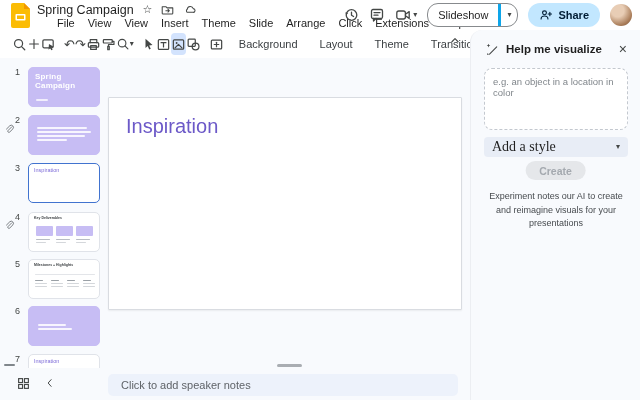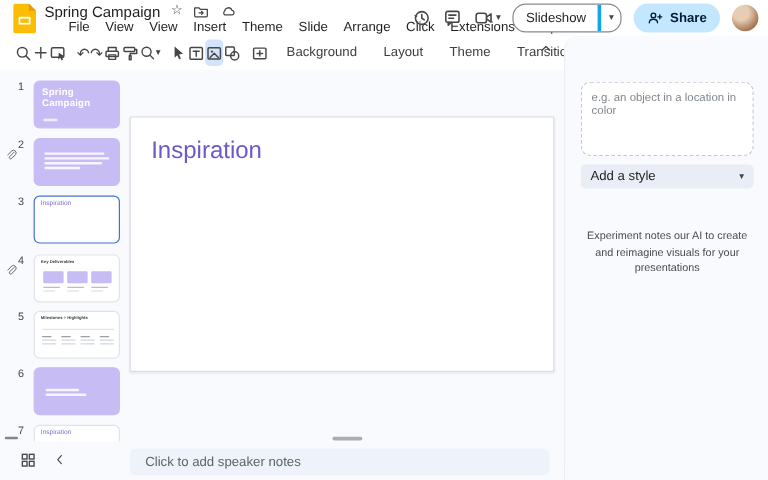--- a/index.html
+++ b/index.html
@@ -67,21 +67,21 @@
 
   
   #panel{position:absolute;left:470px;top:30px;width:170px;height:370px;background:#f8fafd;border-left:1px solid #eceef2;border-top-left-radius:12px;box-sizing:border-box;}
   #panel-head{position:absolute;left:0;top:8px;width:170px;height:22px;display:flex;align-items:center;}
   #panel-icon{margin-left:14px;}
   #panel-title{margin-left:7px;font-size:11.5px;font-weight:bold;color:#1f1f1f;}
   #panel-close{position:absolute;right:10px;top:0;font-size:14px;color:#444746;line-height:22px;padding:0 4px;}
   #prompt-box{position:absolute;left:13px;top:38px;width:144px;height:62px;box-sizing:border-box;background:#fff;border:1px dashed #c3c8cf;border-radius:8px;padding:7px 8px;font-family:"Liberation Sans",sans-serif;font-size:9.5px;color:#1f1f1f;resize:none;outline:none;}
   #prompt-box::placeholder{color:#80868b;}
   #style-select{position:absolute;left:13px;top:107px;width:144px;height:20px;background:#e8edf6;border-radius:4px;display:flex;align-items:center;box-sizing:border-box;padding:0 8px;}
-  #style-label{font-size:11px;color:#1f1f1f;flex:1;}
+  #style-label{font-size:14px;color:#1f1f1f;flex:1;font-family:Liberation Serif, serif;}
   #create-btn{position:absolute;left:50%;transform:translateX(-50%);top:131px;height:19px;padding:0 14px;border-radius:10px;background:#e5e7ea;display:flex;align-items:center;}
   #create-label{font-size:10.5px;font-weight:bold;color:#a4a9af;}
   #panel-caption{position:absolute;left:12px;top:160px;width:146px;font-size:9px;line-height:1.5;color:#474b4f;text-align:center;}
 </style>
 </head>
 <body>
 
 <div id="app">
 
   <div id="topbar">
@@ -356,21 +356,35 @@
       <svg class="ic" width="12" height="12" viewBox="0 0 16 16">
           <polyline points="9.5,3.5 5.5,8 9.5,12.5"></polyline>
         </svg>
     </span>
     <div id="notes-bar">
       <span id="notes-ph">Click to add speaker notes</span>
     </div>
   </div>
 
   <div id="panel">
+    <div id="panel-head">
+      <span id="panel-icon">
+        <svg width="14" height="14" viewBox="0 0 16 16" style="stroke:#444746;fill:none;stroke-width:1.2;stroke-linecap:round;">
+          <path d="M5.2 13.8 L13.4 5.6"></path>
+          <path d="M4.6 14.4 l-2.2.5 .5-2.2 z" fill="#444746" stroke="none"></path>
+          <path d="M4 2 l.6 1.5 1.5.6 -1.5.6 -.6 1.5 -.6-1.5 -1.5-.6 1.5-.6 z" fill="#444746" stroke="none"></path>
+        </svg>
+      </span>
+      <span id="panel-title">Help me visualize</span>
+      <span id="panel-close">×</span>
+    </div>
     <textarea id="prompt-box" placeholder="e.g. an object in a location in color" style=""></textarea>
     <div id="style-select">
       <span id="style-label">Add a style</span>
       <span class="caret">▾</span>
     </div>
+    <div id="create-btn">
+      <span id="create-label">Create</span>
+    </div>
     <div id="panel-caption">Experiment notes our AI to create and reimagine visuals for your presentations</div>
   </div>
 
 </div>
 
 </body></html>

